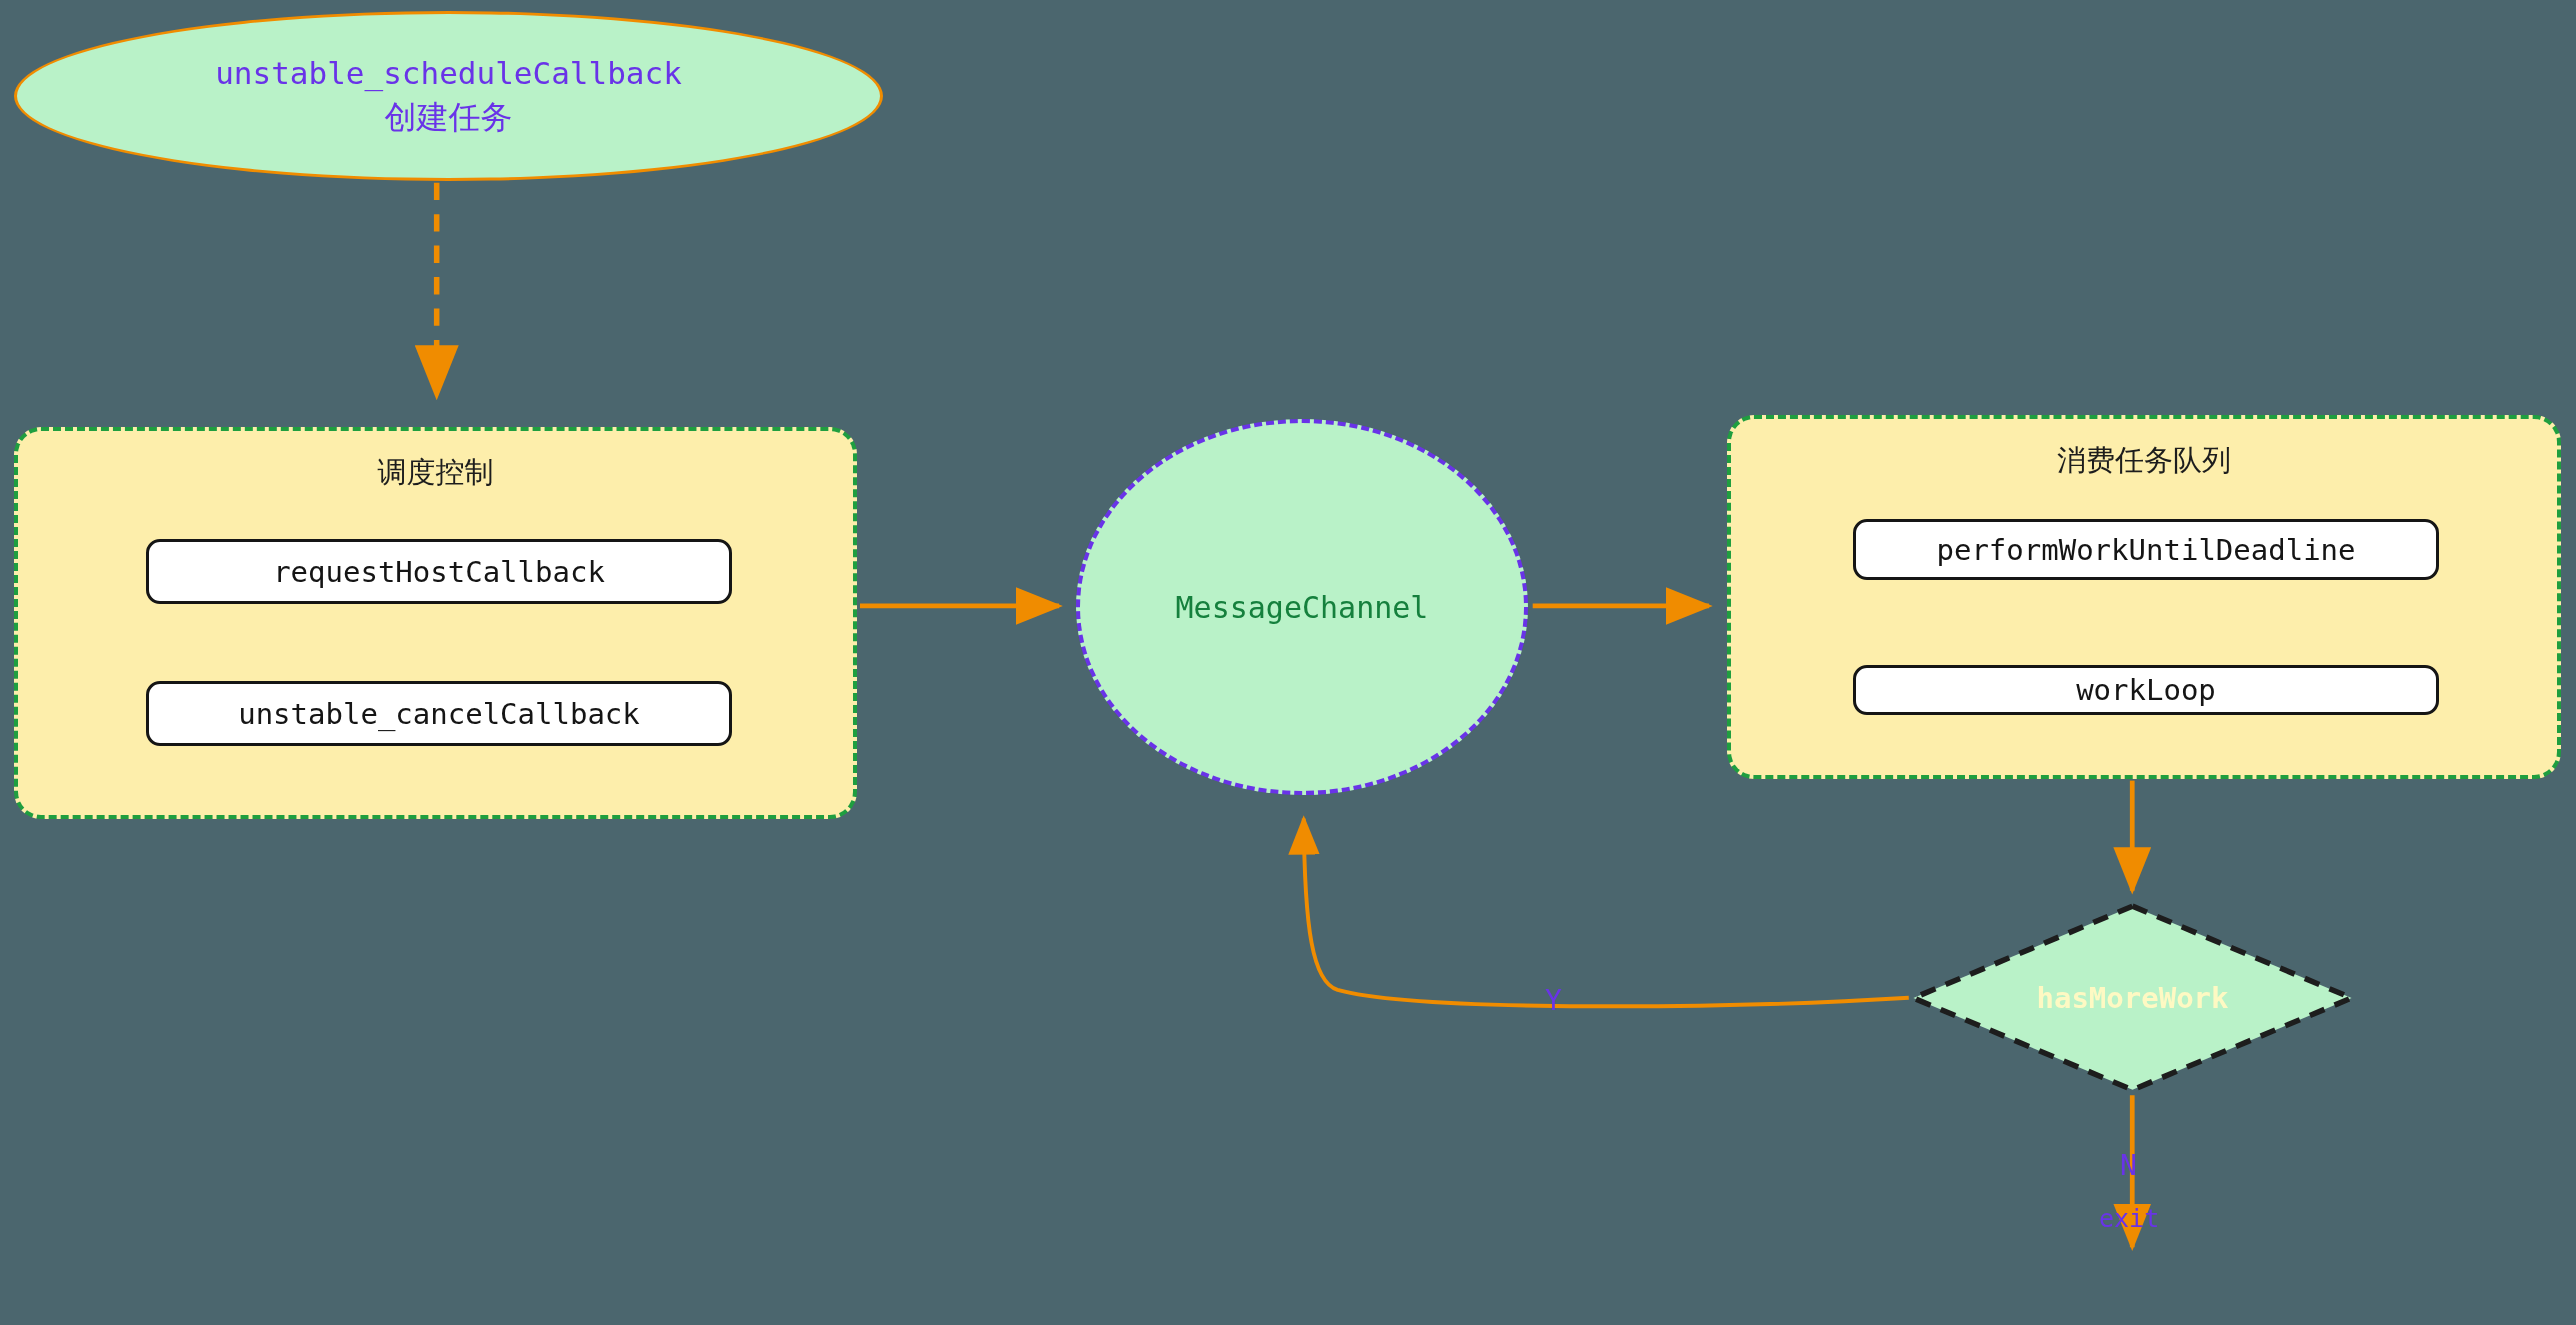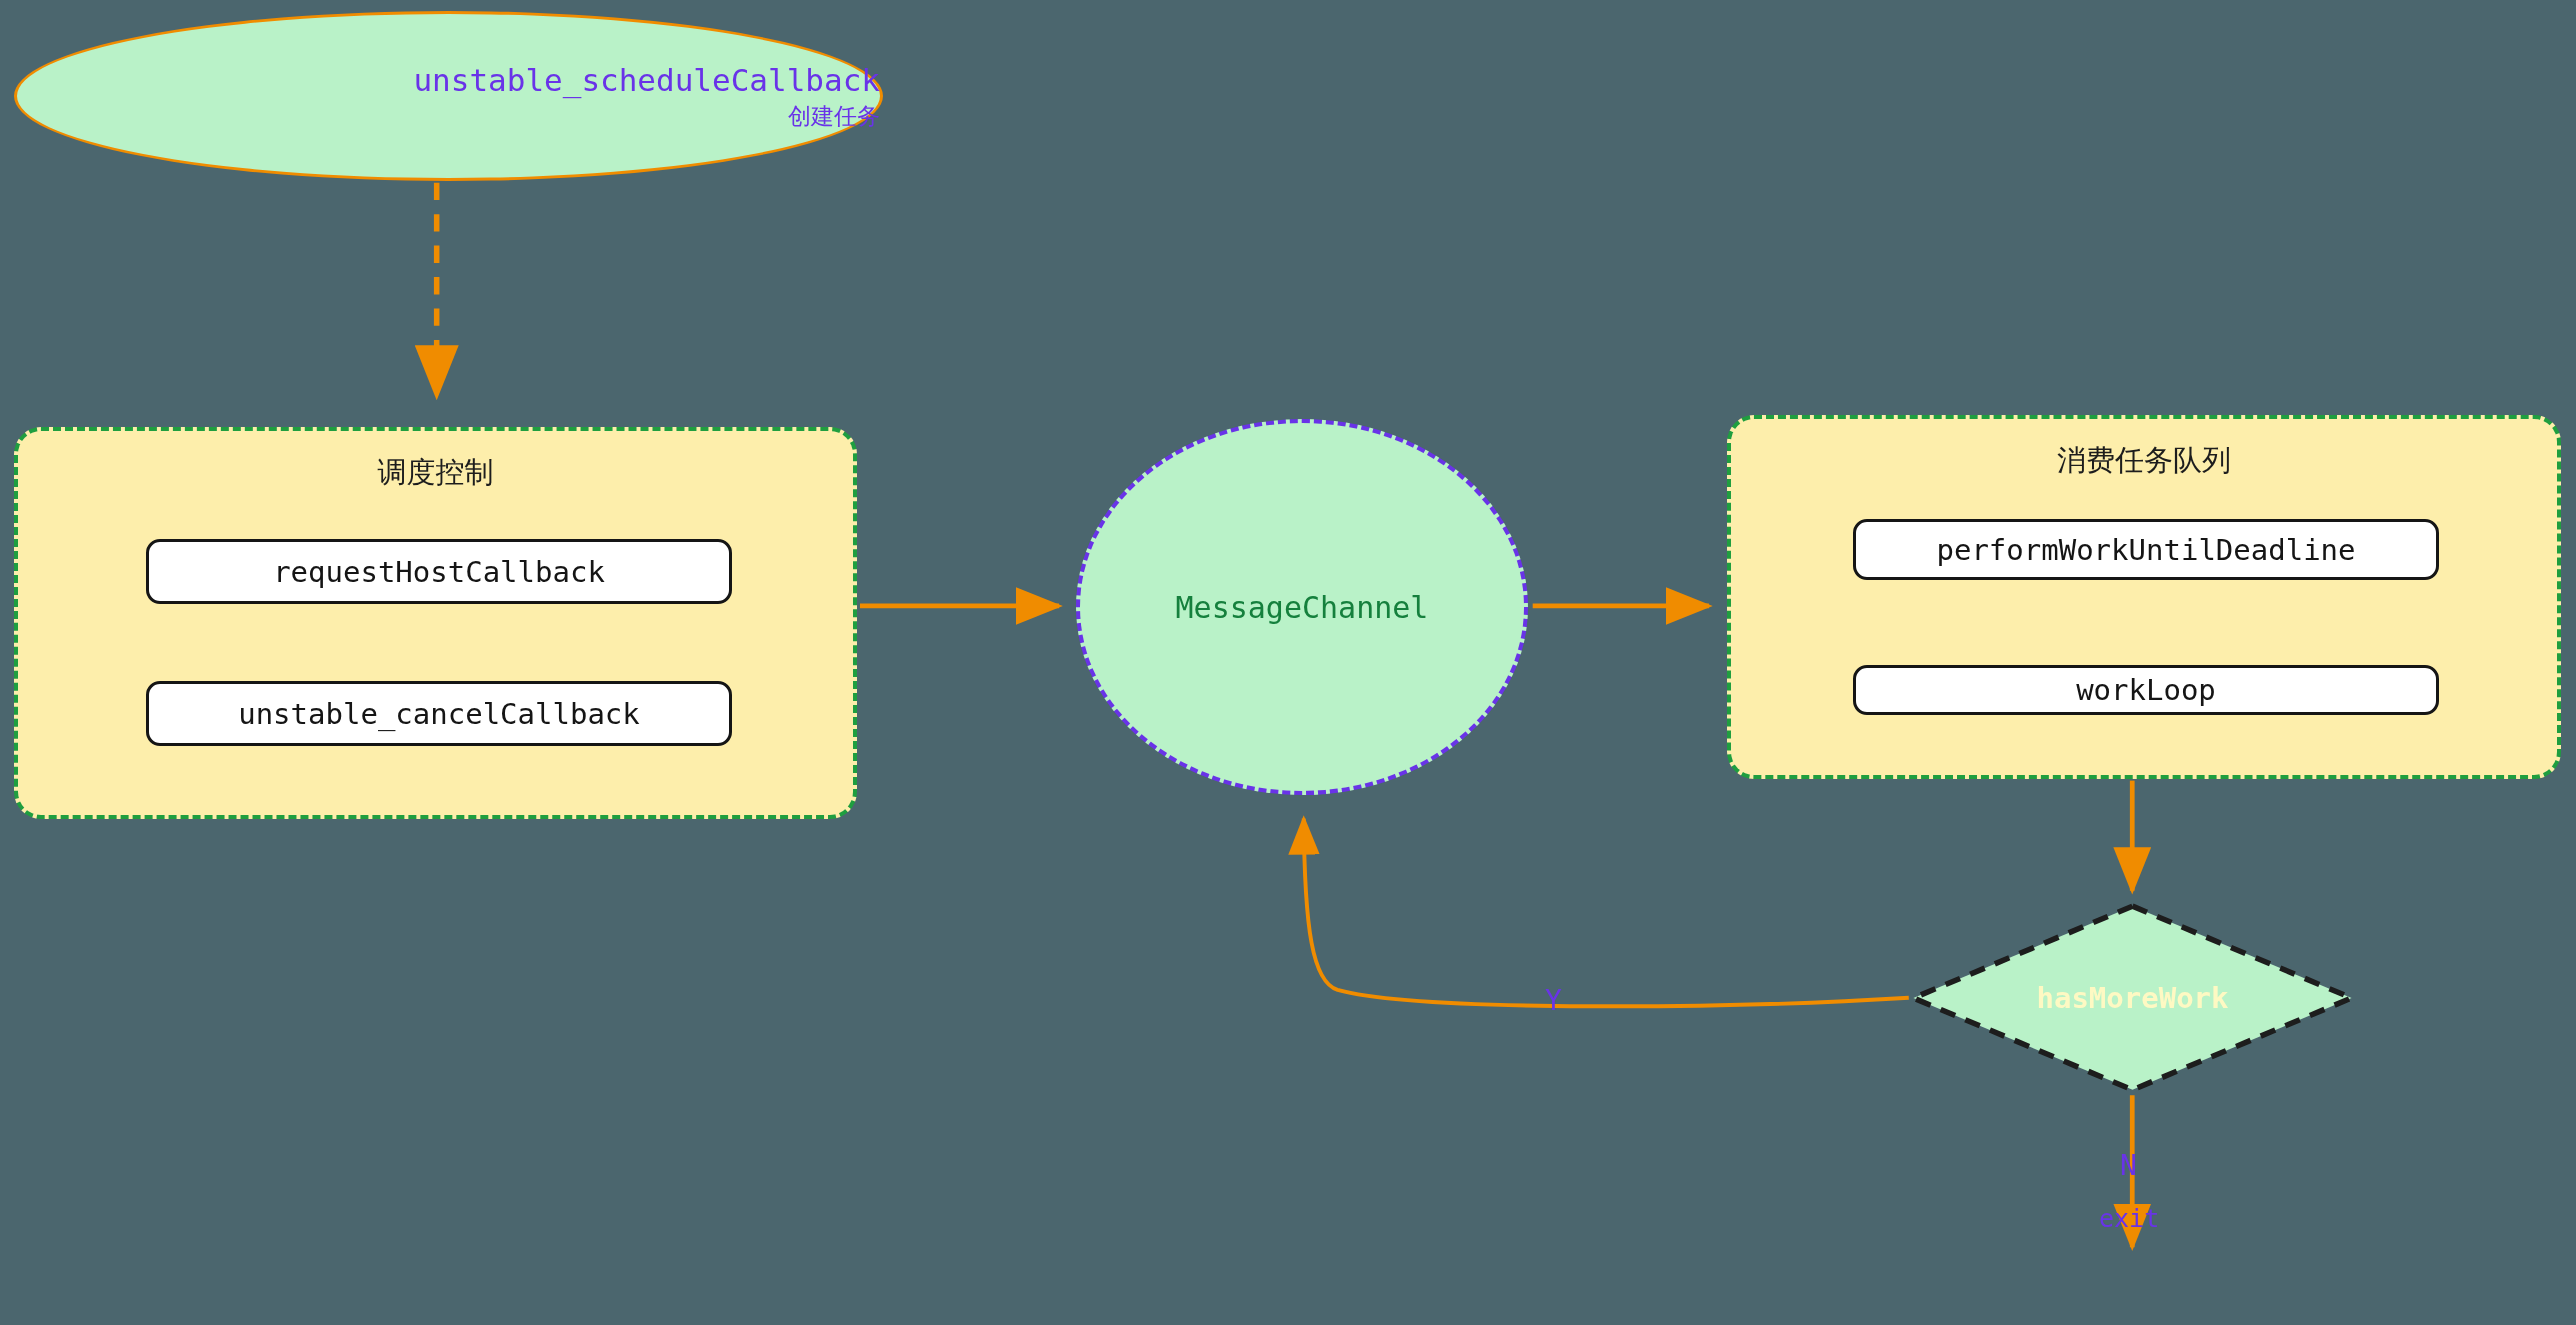--- a/index.html
+++ b/index.html
@@ -29,33 +29,33 @@
     left: 14px;
     top: 11px;
     width: 869px;
     height: 170px;
     border-radius: 50%;
     background: #b9f2c8;
     border: 3.9px solid #f08c00;
     box-sizing: border-box;
     display: flex;
     flex-direction: column;
-    align-items: flex-end;
+    align-items: center;
     justify-content: center;
     line-height: 1.42;
   }
   .start-line {
     color: #6933e8;
     font-size: 31px;
     font-family: "DejaVu Sans Mono", monospace;
     white-space: nowrap;
   }
   .start-line.cjk {
-    font-family: Liberation Mono, monospace;
-    font-size: 23px;
+    font-family: Liberation Sans, sans-serif;
+    font-size: 32px;
   }
 
   
   .subgraph {
     position: absolute;
     background: #fdeeab;
     border: 4.7px dashed #1f9e3f;
     border-radius: 27px;
     box-sizing: border-box;
   }

